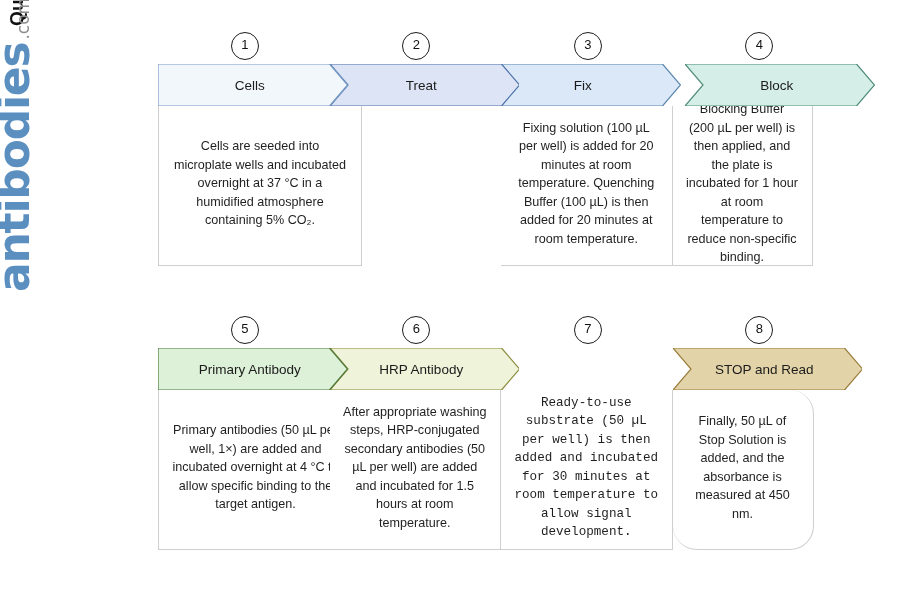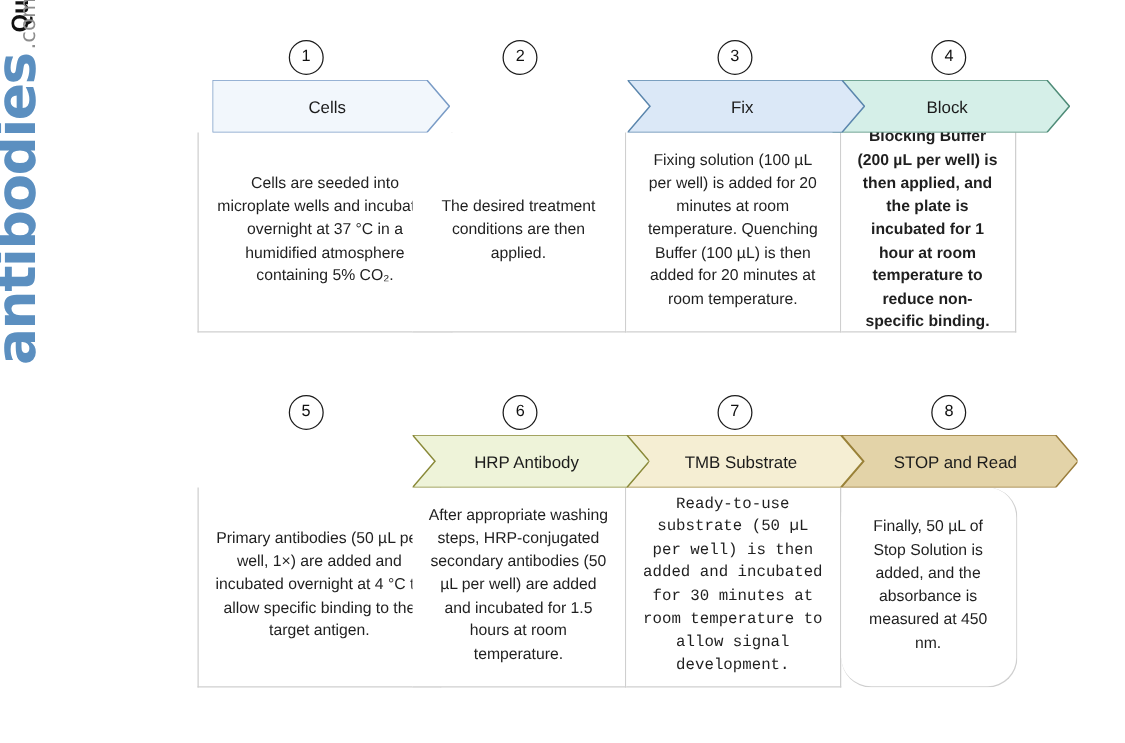--- a/index.html
+++ b/index.html
@@ -116,84 +116,89 @@
 </div>
 
 <div class="flow-row" id="row-1">
   <div class="badges">
       <div class="badge" style="left: 72.75px;">1</div>
       <div class="badge" style="left: 244.25px;">2</div>
       <div class="badge" style="left: 415.75px;">3</div>
       <div class="badge" style="left: 587.25px;">4</div>
     </div>
   <div class="chev-strip">
-      <div class="chev" style="left: 12px; width: 189.5px; z-index: 10;">
+      <div class="chev" style="left: 0px; width: 189.5px; z-index: 10;">
         <div class="chev-shape">
           <svg viewBox="0 0 189.5 42" preserveAspectRatio="none">
             <polygon points="0,0 171.5,0 189.5,21 171.5,42 0,42" fill="#f2f7fc" stroke="#7a9cc6" stroke-width="1.2" stroke-linejoin="miter"></polygon>
           </svg>
         </div>
         <span class="chev-label">Cells</span>
       </div>
-      <div class="chev" style="left: 344px; width: 189.5px; z-index: 8;">
+      <div class="chev" style="left: 171.5px; width: 189.5px; z-index: 9;">
+        <div class="chev-shape">
+          <svg viewBox="0 0 189.5 42" preserveAspectRatio="none">
+            <polygon points="0,0 171.5,0 189.5,21 171.5,42 0,42 18,21" fill="#dde4f5" stroke="#4a6fa8" stroke-width="1.2" stroke-linejoin="miter"></polygon>
+          </svg>
+        </div>
+        <span class="chev-label">Treat</span>
+      </div>
+      <div class="chev" style="left: 333px; width: 189.5px; z-index: 8;">
         <div class="chev-shape">
           <svg viewBox="0 0 189.5 42" preserveAspectRatio="none">
             <polygon points="0,0 171.5,0 189.5,21 171.5,42 0,42 18,21" fill="#dbe8f7" stroke="#5b86ad" stroke-width="1.2" stroke-linejoin="miter"></polygon>
           </svg>
         </div>
         <span class="chev-label">Fix</span>
       </div>
-      <div class="chev" style="left: 508px; width: 189.5px; z-index: 7;">
+      <div class="chev" style="left: 527px; width: 189.5px; z-index: 7;">
         <div class="chev-shape">
           <svg viewBox="0 0 189.5 42" preserveAspectRatio="none">
             <polygon points="0,0 171.5,0 189.5,21 171.5,42 0,42 18,21" fill="#d5efe8" stroke="#4f8c78" stroke-width="1.2" stroke-linejoin="miter"></polygon>
           </svg>
         </div>
         <span class="chev-label">Block</span>
       </div>
     </div>
   <div class="desc-strip">
       <div class="desc" style="left: 0px; width: 204px; border-left: 1px solid rgb(207, 207, 207);">
         <p>Cells are seeded into microplate wells and incubated overnight at 37 °C in a humidified atmosphere containing 5% CO₂.</p>
       </div>
-      <div class="desc" style="left: 171.5px; width: 171.5px;">
-        <p>The desired treatment conditions are then applied.</p>
-      </div>
       <div class="desc" style="left: 343px; width: 171.5px;">
         <p>Fixing solution (100 µL per well) is added for 20 minutes at room temperature. Quenching Buffer (100 µL) is then added for 20 minutes at room temperature.</p>
       </div>
-      <div class="desc" style="left: 514.5px; width: 140px; font-weight: bold;">
+      <div class="desc" style="left: 514.5px; width: 140px;">
         <p>Blocking Buffer (200 µL per well) is then applied, and the plate is incubated for 1 hour at room temperature to reduce non-specific binding.</p>
       </div>
     </div>
 </div>
 
 <div class="flow-row" id="row-2">
   <div class="badges">
       <div class="badge" style="left: 72.75px;">5</div>
       <div class="badge" style="left: 244.25px;">6</div>
       <div class="badge" style="left: 415.75px;">7</div>
       <div class="badge" style="left: 587.25px;">8</div>
     </div>
   <div class="chev-strip">
+      <div class="chev" style="left: 0px; width: 189.5px; z-index: 10;">
+        <div class="chev-shape">
+          <svg viewBox="0 0 189.5 42" preserveAspectRatio="none">
+            <polygon points="0,0 171.5,0 189.5,21 171.5,42 0,42" fill="#ddf0d8" stroke="#4e7a3c" stroke-width="1.2" stroke-linejoin="miter"></polygon>
+          </svg>
+        </div>
+        <span class="chev-label">Primary Antibody</span>
+      </div>
       <div class="chev" style="left: 171.5px; width: 189.5px; z-index: 9; align-items: center;">
         <div class="chev-shape">
           <svg viewBox="0 0 189.5 42" preserveAspectRatio="none">
             <polygon points="0,0 171.5,0 189.5,21 171.5,42 0,42 18,21" fill="#eef3d9" stroke="#8a8a3a" stroke-width="1.2" stroke-linejoin="miter"></polygon>
           </svg>
         </div>
         <span class="chev-label">HRP Antibody</span>
-      </div>
-      <div class="chev" style="left: 343px; width: 189.5px; z-index: 8;">
-        <div class="chev-shape">
-          <svg viewBox="0 0 189.5 42" preserveAspectRatio="none">
-            <polygon points="0,0 171.5,0 189.5,21 171.5,42 0,42 18,21" fill="#f5eed3" stroke="#9a8338" stroke-width="1.2" stroke-linejoin="miter"></polygon>
-          </svg>
-        </div>
-        <span class="chev-label">TMB Substrate</span>
       </div>
       <div class="chev" style="left: 514.5px; width: 189.5px; z-index: 7;">
         <div class="chev-shape">
           <svg viewBox="0 0 189.5 42" preserveAspectRatio="none">
             <polygon points="0,0 171.5,0 189.5,21 171.5,42 0,42 18,21" fill="#e3d3a8" stroke="#9a7d3c" stroke-width="1.2" stroke-linejoin="miter"></polygon>
           </svg>
         </div>
         <span class="chev-label">STOP and Read</span>
       </div>
     </div>

